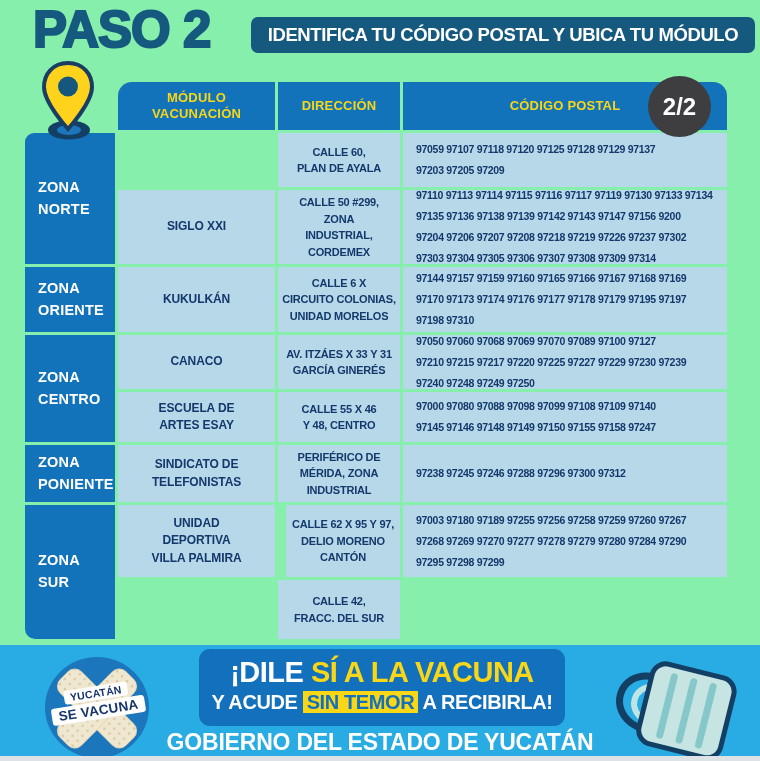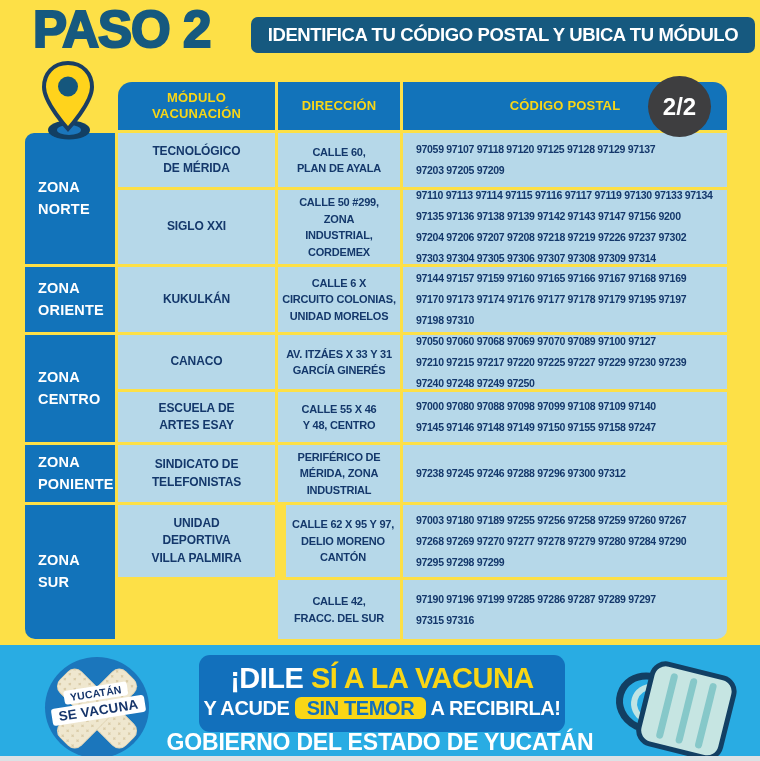--- a/index.html
+++ b/index.html
@@ -1,16 +1,16 @@
 <!DOCTYPE html>
 <html><head>
 <meta charset="utf-8">
 <style>
   html,body { margin:0; padding:0; background:#fff; }
-  #canvas { position:relative; width:760px; height:761px; background:#fde047;
+  #canvas { position:relative; width:760px; height:761px; background:#86efac;
             font-family:"Liberation Sans", sans-serif; overflow:hidden; }
 
   
   .paso { position:absolute; left:33px; top:0px; font-size:51px; font-weight:bold;
           color:#16597F; letter-spacing:-1px; -webkit-text-stroke:2.2px #16597F; }
   .banner { position:absolute; left:251px; top:17px; width:504px; height:36px;
             background:#16597F; border-radius:7px; color:#fff; font-weight:bold;
             font-size:18.5px; letter-spacing:-0.4px; display:flex; align-items:center;
             justify-content:center; white-space:nowrap; }
   .page-badge { position:absolute; left:648px; top:28px; width:63px; height:61px;
@@ -42,29 +42,29 @@
               font-size:12px; line-height:1.45; letter-spacing:-0.1px; }
   .dir-cell { display:flex; align-items:center; justify-content:center; text-align:center;
               font-size:11px; line-height:1.5; letter-spacing:-0.2px; }
   .cod-cell { display:flex; align-items:center; font-size:10.5px; line-height:21px;
               padding-left:13px; padding-right:4px; letter-spacing:-0.3px; }
   .cell-br  { border-radius:0 0 10px 0; }
 
   
   .footer { position:absolute; left:0; top:645px; width:760px; height:116px;
             background:#29ACE3; }
-  .slogan-box { position:absolute; left:199px; top:10px; width:366px; height:77px;
+  .slogan-box { position:absolute; left:199px; top:4px; width:366px; height:77px;
             background:#1270BC; border-radius:11px; text-align:center; padding-top:7px;
             box-sizing:border-box; }
   .slogan-l1 { font-size:29px; font-weight:bold; letter-spacing:-0.5px; color:#fff;
             white-space:nowrap; }
   .slogan-l1 .yel { color:#F9D616; }
   .slogan-l2 { font-size:20px; font-weight:bold; color:#fff; margin-top:2px;
             letter-spacing:-0.4px; white-space:nowrap; }
-  .hl { background:#F9D616; color:#1270BC; padding:0 12px; border-radius:6px; }
+  .hl { background:#F9D616; color:#1270BC; padding:0 4px; border-radius:0; }
   .gobierno { position:absolute; left:0; top:84px; width:760px; text-align:center;
             color:#fff; font-weight:bold; font-size:23px; letter-spacing:-0.2px; }
 
   
   .vac-badge { position:absolute; left:45px; top:12px; width:104px; height:101px;
             background:#1B76BC; border-radius:50%; overflow:hidden; }
   .bandage { position:absolute; left:50%; top:50%; width:94px; height:31px;
             margin:-15px 0 0 -47px; background:#EFE7CF; border-radius:10px;
             background-image:radial-gradient(#D8C9A4 1.1px, transparent 1.4px);
             background-size:7px 7px; box-shadow:0 0 0 1px #E0D4B4 inset; }
@@ -98,22 +98,20 @@
     <circle cx="32" cy="26.5" r="10" fill="#15577D"></circle>
   </svg>
 
   <div class="table-grid">
       <div class="hdr-cell" style="grid-area: 1 / 3;">DIRECCIÓN</div>
       <div class="hdr-cell hdr-first" style="grid-area: 1 / 2;">MÓDULO
 VACUNACIÓN</div>
       <div class="hdr-cell hdr-last" style="grid-area: 1 / 4;">CÓDIGO POSTAL</div>
       <div class="zone-cell zone-first" style="grid-area: 2 / 1 / 4;">ZONA
 NORTE</div>
-      <div class="body-cell mod-cell" style="grid-area: 2 / 2;">TECNOLÓGICO
-DE MÉRIDA</div>
       <div class="body-cell dir-cell" style="grid-area: 2 / 3;">CALLE 60,
 PLAN DE AYALA</div>
       <div class="body-cell cod-cell" style="grid-area: 2 / 4;">97059 97107 97118 97120 97125 97128 97129 97137
 97203 97205 97209</div>
       <div class="body-cell mod-cell" style="grid-area: 3 / 2;">SIGLO XXI</div>
       <div class="body-cell dir-cell" style="grid-area: 3 / 3;">CALLE 50 #299,
 ZONA
 INDUSTRIAL,
 CORDEMEX</div>
       <div class="body-cell cod-cell" style="grid-area: 3 / 4;">97110 97113 97114 97115 97116 97117 97119 97130 97133 97134
@@ -157,22 +155,20 @@
 DEPORTIVA
 VILLA PALMIRA</div>
       <div class="body-cell dir-cell" style="grid-area: 8 / 3; margin-left: 8px;">CALLE 62 X 95 Y 97,
 DELIO MORENO
 CANTÓN</div>
       <div class="body-cell cod-cell" style="grid-area: 8 / 4;">97003 97180 97189 97255 97256 97258 97259 97260 97267
 97268 97269 97270 97277 97278 97279 97280 97284 97290
 97295 97298 97299</div>
       <div class="body-cell dir-cell" style="grid-area: 9 / 3;">CALLE 42,
 FRACC. DEL SUR</div>
-      <div class="body-cell cod-cell cell-br" style="grid-area: 9 / 4;">97190 97196 97199 97285 97286 97287 97289 97297
-97315 97316</div>
     </div>
 
   <div class="footer">
 
     <div class="vac-badge">
       <div class="bandage b1"></div>
       <div class="bandage b2"></div>
       <div class="badge-labels">
         <span class="badge-line1">YUCATÁN</span><br>
         <span class="badge-line2">SE VACUNA</span>

